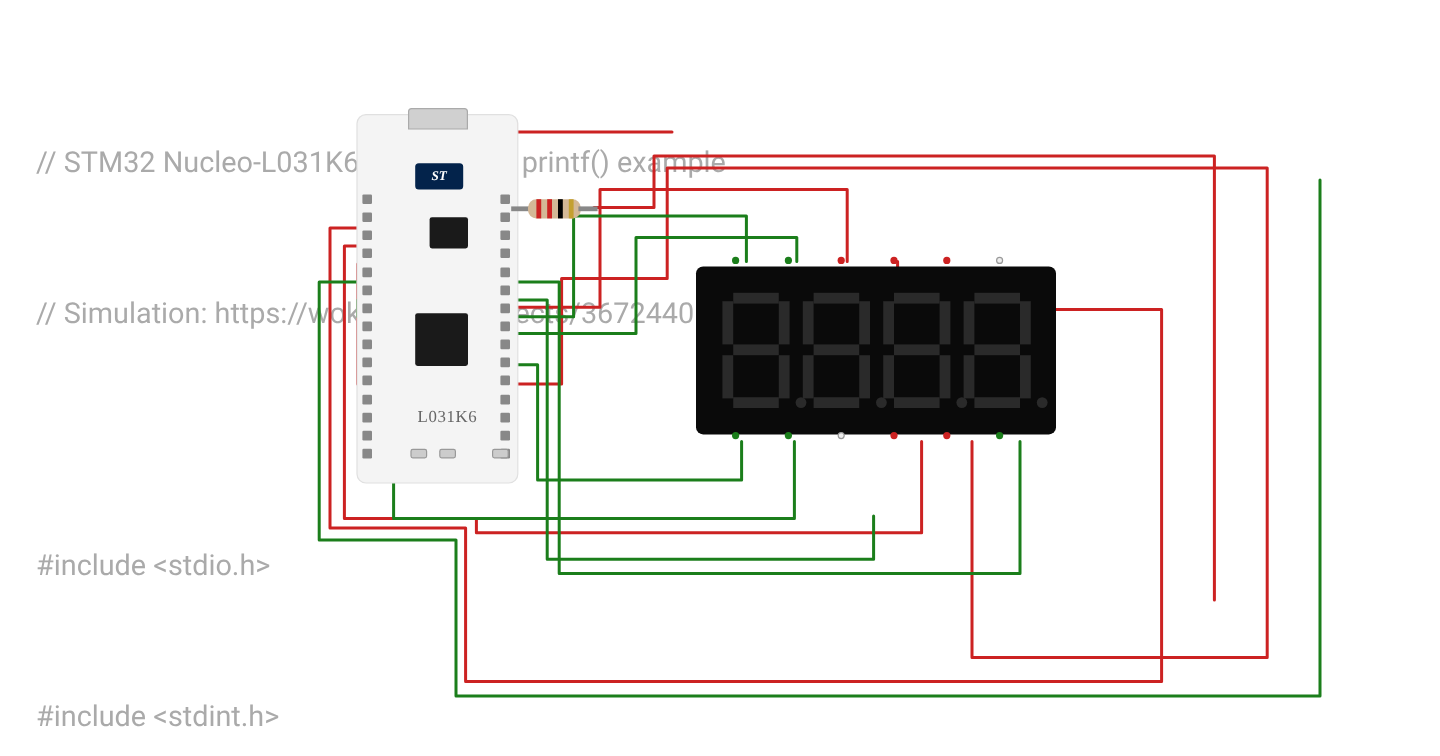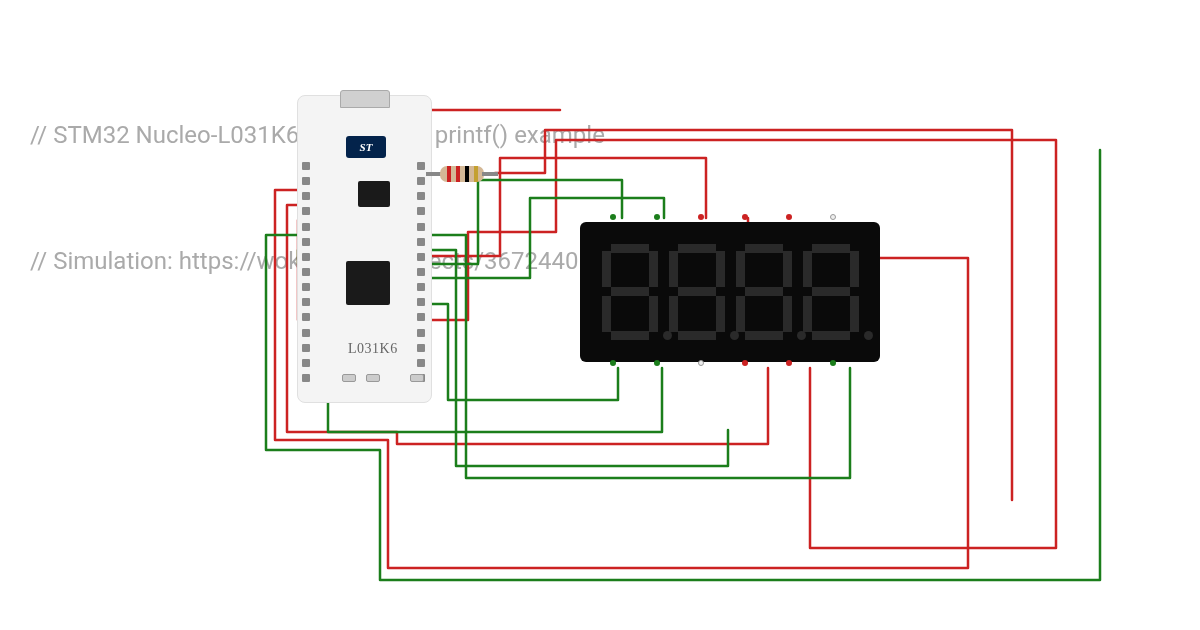--- a/index.html
+++ b/index.html
@@ -254,20 +254,22 @@
       pointer-events: none;
     }
   </style>
 </head>
 <body>
 
 <div class="code-overlay">
   <span class="code-line">// STM32 Nucleo-L031K6 HAL Blink + printf() example</span>
   <span class="code-line">// Simulation: https://wokwi.com/projects/367244067477216257</span>
   <span class="code-line"></span>
+  <span class="code-line">#include &lt;stdio.h&gt;</span>
+  <span class="code-line">#include &lt;stdint.h&gt;</span>
   
   
   <span class="code-line"></span>
   
   
   
   
 </div>
 
 <div class="diagram-area">

